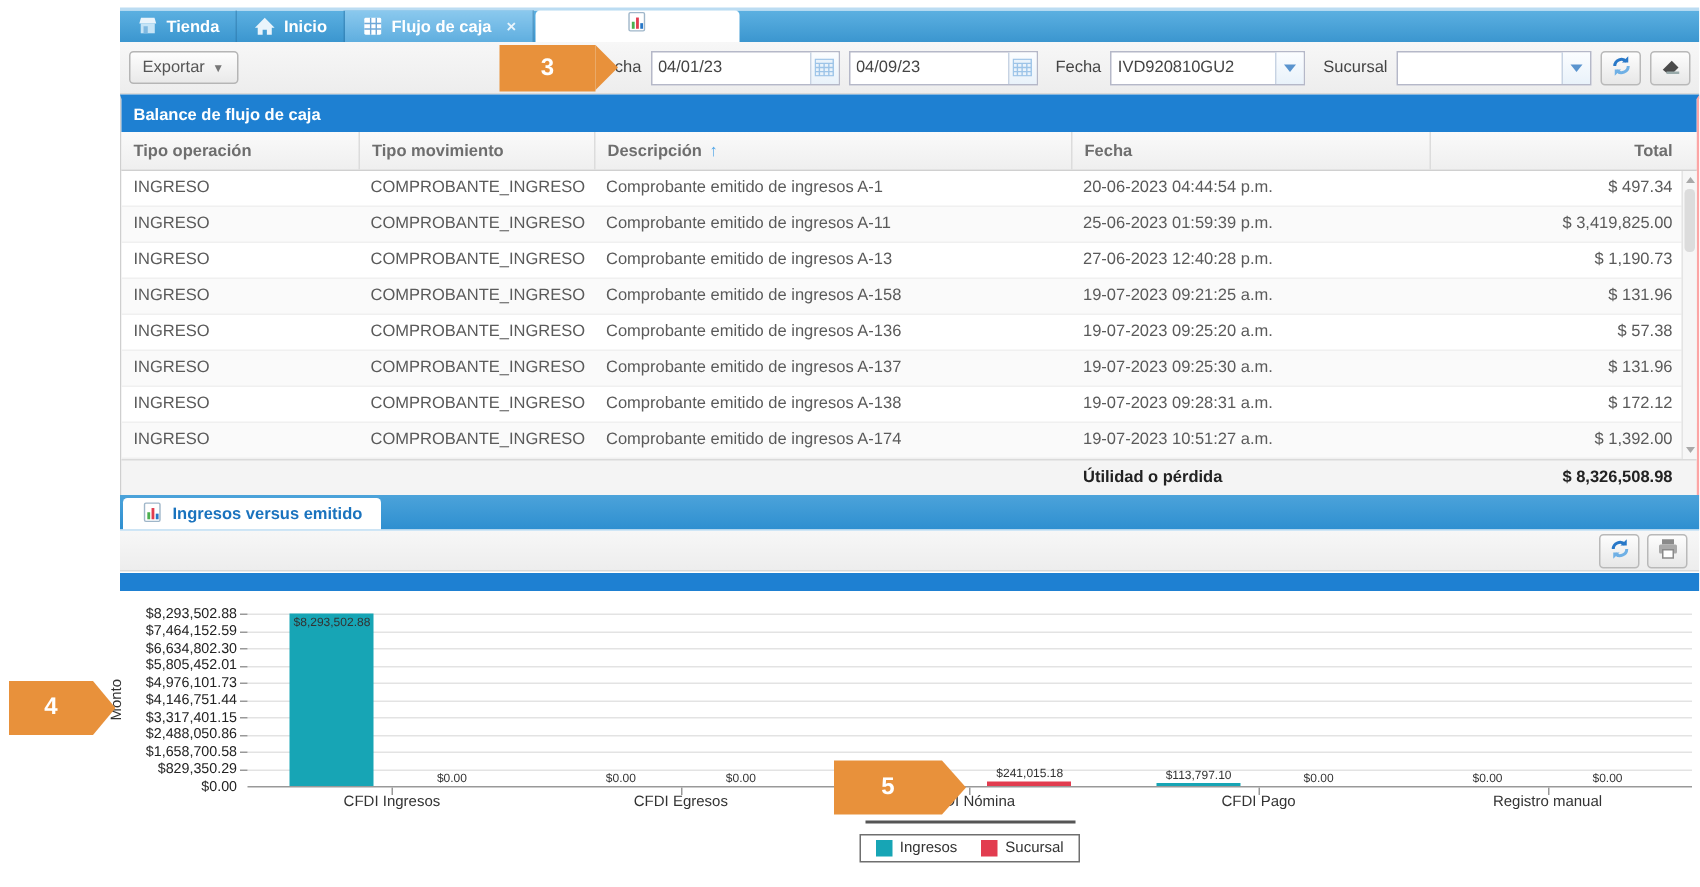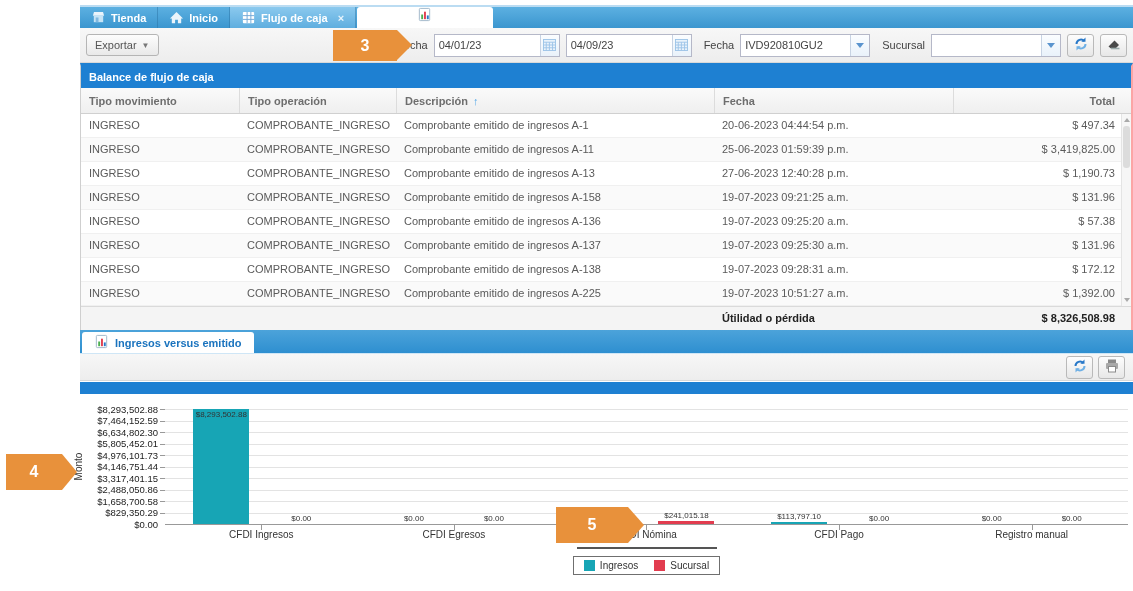--- a/index.html
+++ b/index.html
@@ -196,22 +196,22 @@
               <path d="M2.5 10.5 L8.5 4.5 L13 9 L9.5 12.5 H5z" fill="#4A4A4A"></path>
               <path d="M5 12.5h8.5" stroke="#9AA" stroke-width="1.6"></path>
             </svg>
         </span>
       </button>
     </div>
 
     <div class="grid">
       <div class="grid-title">Balance de flujo de caja</div>
       <div class="gheader">
+        <div class="gh">Tipo operación</div>
         <div class="gh">Tipo movimiento</div>
-        <div class="gh">Tipo operación</div>
         <div class="gh">
           <span>Descripción</span>
           <span class="sortarr">↑</span>
         </div>
         <div class="gh">Fecha</div>
         <div class="gh num">Total</div>
       </div>
       <div class="grows">
           <div class="grow">
             <div class="gcell c0">INGRESO</div>
@@ -258,21 +258,21 @@
           <div class="grow">
             <div class="gcell c0">INGRESO</div>
             <div class="gcell c1">COMPROBANTE_INGRESO</div>
             <div class="gcell c2">Comprobante emitido de ingresos A-138</div>
             <div class="gcell c3">19-07-2023 09:28:31 a.m.</div>
             <div class="gcell c4">$ 172.12</div>
           </div>
           <div class="grow alt">
             <div class="gcell c0">INGRESO</div>
             <div class="gcell c1">COMPROBANTE_INGRESO</div>
-            <div class="gcell c2">Comprobante emitido de ingresos A-225</div>
+            <div class="gcell c2">Comprobante emitido de ingresos A-174</div>
             <div class="gcell c3">19-07-2023 10:51:27 a.m.</div>
             <div class="gcell c4">$ 1,392.00</div>
           </div>
           <div class="vscroll">
             <span class="ar up"></span>
             <span class="thumb"></span>
             <span class="ar dnn"></span>
           </div>
         </div>
       <div class="gsummary">

